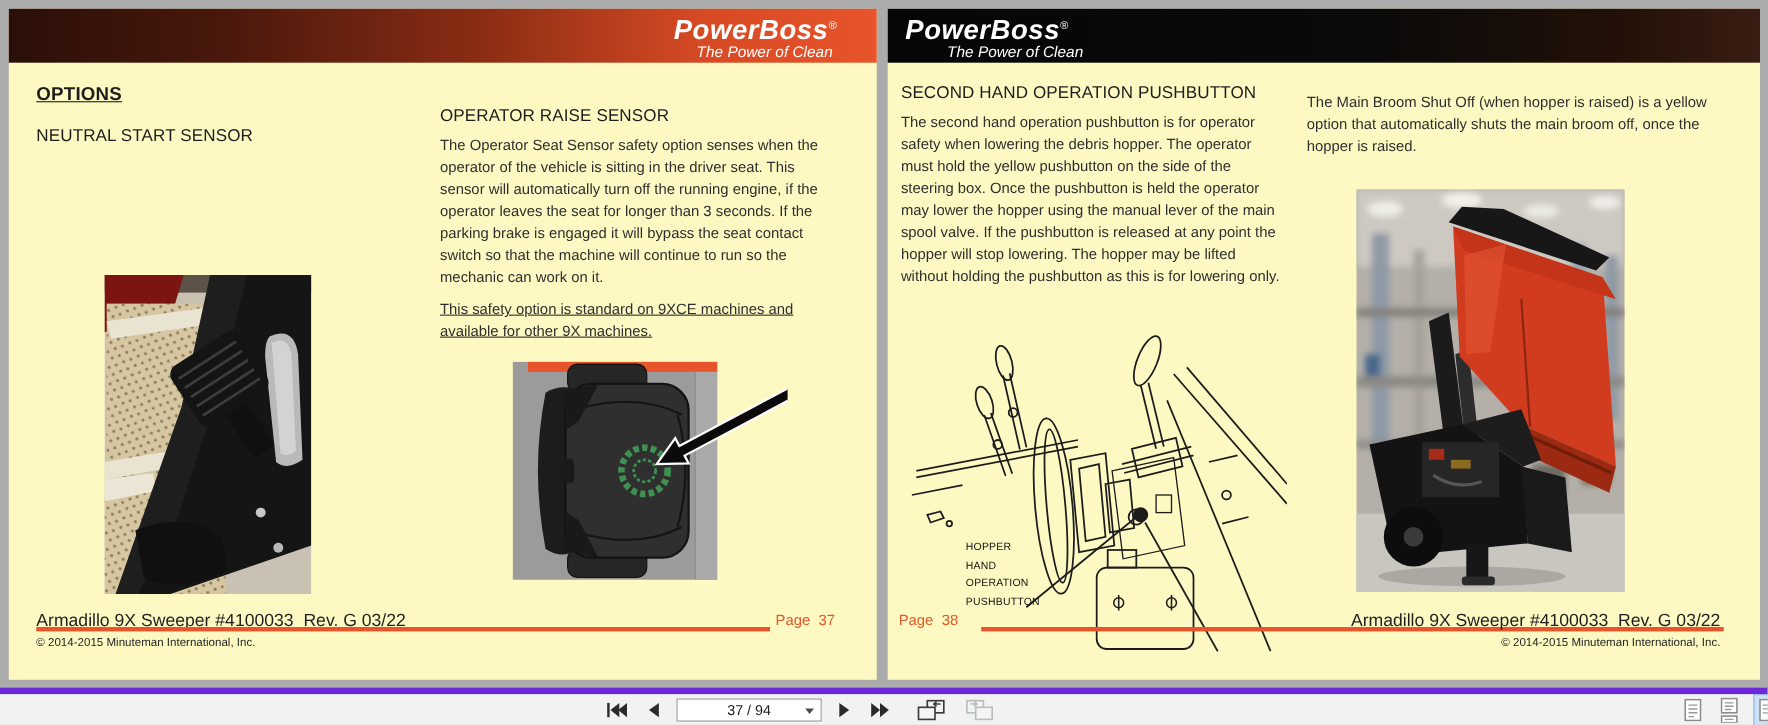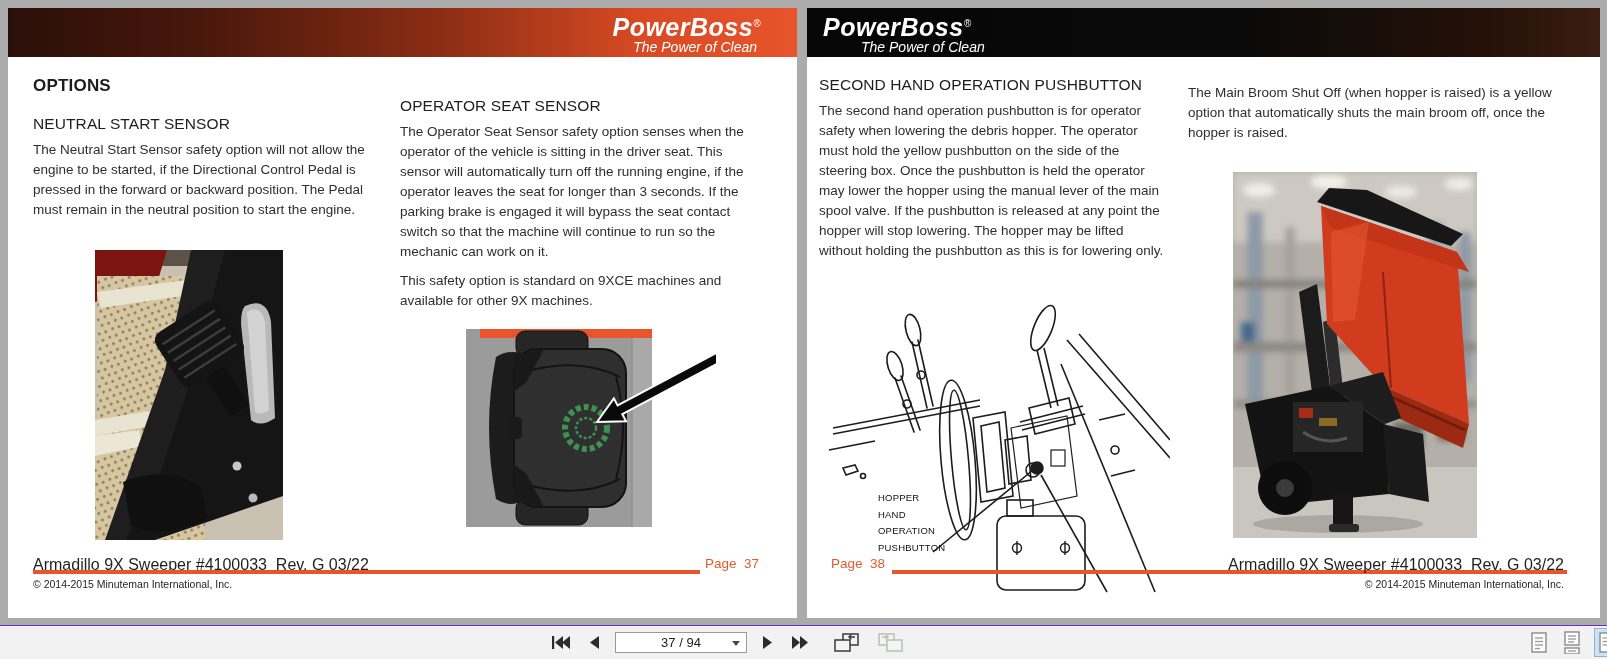--- a/index.html
+++ b/index.html
@@ -1,67 +1,66 @@
 <!DOCTYPE html>
 <html><head>
 <meta charset="utf-8">
 <style>
   * { margin:0; padding:0; box-sizing:border-box; }
   html,body { width:1607px; height:659px; overflow:hidden; }
   body { background:#ababab; font-family:"Liberation Sans", sans-serif; position:relative; }
 
-  .page { position:absolute; top:8px; height:610px; background:#ffffff; }
+  .page { position:absolute; top:8px; height:610px; background:#fef9c3; }
   #page-left  { left:8px;   width:789px; }
   #page-right { left:807px; width:793px; }
 
   .header { position:absolute; left:0; top:0; width:100%; height:49px; display:flex; flex-direction:column; justify-content:center; }
   #page-left  .header { background:linear-gradient(90deg,#2a0f09 0%,#4a180c 25%,#8c2d14 55%,#d74a24 80%,#e8542b 100%); align-items:flex-end; padding-right:36px; }
   #page-right .header { background:linear-gradient(90deg,#060606 0%,#0a0a0a 55%,#241108 85%,#3a1d12 100%); align-items:flex-start; padding-left:16px; }
   .logo { color:#fff; font-style:italic; font-weight:bold; font-size:25px; line-height:25px; letter-spacing:.5px; }
   .logo sup { font-size:10px; font-weight:normal; }
   .tagline { color:#fff; font-style:italic; font-size:14px; line-height:13px; }
   #page-left  .tagline { padding-right:4px; }
   #page-right .tagline { padding-left:38px; }
 
   .col { position:absolute; }
-  .page-title { font-size:17px; font-weight:bold; color:#1d1d1d; letter-spacing:.2px; }
+  .page-title { font-size:17px; font-weight:bold; color:#1d1d1d; letter-spacing:.2px;text-decoration:underline; }
   .sec-head { font-size:15.5px; font-weight:normal; color:#1d1d1d; letter-spacing:.1px; }
   .body-text { font-size:13.5px; line-height:20px; color:#2e2e2e; margin-top:7px; }
-  .body-text + .body-text { margin-top:9px; }
+  .body-text + .body-text { margin-top:9px;text-decoration:underline; }
 
   .footer-doc { position:absolute; font-size:16px; color:#1f1f1f; white-space:pre; }
   .footer-rule { position:absolute; height:4px; background:#e8542b; }
   .footer-page { position:absolute; font-size:13.5px; color:#e05a2b; white-space:pre; }
   .footer-copy { position:absolute; font-size:10.5px; color:#1f1f1f; white-space:pre; }
 
   .img-block { position:absolute; }
   .diagram-label { position:absolute; left:63px; top:190px; font-size:9.5px; line-height:16.5px; color:#111; letter-spacing:.2px; }
 
   
-  .toolbar { position:absolute; left:0; top:625px; width:1607px; height:34px; background:#f1f2f1; border-top:1px solid #6d28d9; }
+  .toolbar { position:absolute; left:0; top:625px; width:1607px; height:34px; background:#f1f2f1; border-top:6px solid #6d28d9; }
   .nav-group { position:absolute; left:548px; top:0; height:100%; display:flex; align-items:center; gap:11px; }
   .tb-btn { background:transparent; border:none; padding:2px 3px; cursor:pointer; display:flex; align-items:center; }
   .page-box { width:132px; height:21px; background:#fff; border:1px solid #9a9a9a; display:flex; align-items:center; justify-content:center; position:relative; font-size:13px; color:#1c1c1c; }
   .page-box .caret { position:absolute; right:6px; top:8px; width:0; height:0; border-left:4px solid transparent; border-right:4px solid transparent; border-top:5px solid #4a4a4a; }
   .layout-group { position:absolute; left:1528px; top:0; height:100%; display:flex; align-items:center; gap:11px; }
   .layout-sel { background:#cfe2f5; border:1px solid #8db4dd; padding:3px 4px; display:flex; gap:2px; align-items:center; }
 </style>
 </head>
 <body>
 
 <div class="page" id="page-left">
   <div class="header">
     <div class="logo"><span>PowerBoss</span><sup>®</sup></div>
     <div class="tagline">The Power of Clean</div>
   </div>
 
   <div class="col" style="left:25px; top:68px; width:348px;">
     <div class="page-title">OPTIONS</div>
     <div class="sec-head" style="margin-top:19px;">NEUTRAL START SENSOR</div>
-    <div class="body-text">The Neutral Start Sensor safety option will not allow the engine to be started, if the Directional Control Pedal is pressed in the forward or backward position. The Pedal must remain in the neutral position to start the engine.</div>
   </div>
 
   <div class="img-block" style="left:87px; top:242px;">
     <svg width="188" height="290" viewBox="0 0 188 290">
       <defs>
         <pattern id="matdots" width="11" height="9" patternUnits="userSpaceOnUse" patternTransform="rotate(18)">
           <rect width="11" height="9" fill="#d6c6a2"></rect>
           <circle cx="2.5" cy="2.5" r="1.4" fill="#8d7c55"></circle>
           <circle cx="8" cy="6.5" r="1.4" fill="#8d7c55"></circle>
         </pattern>
@@ -90,21 +89,21 @@
         </g>
         <rect x="92" y="126" width="22" height="46" fill="#101010"></rect>
       </g>
       <path d="M28,232 q46,-18 78,6 l6,30 q-40,22 -76,8 z" fill="#101010"></path>
       <circle cx="142" cy="216" r="4.5" fill="#c7c7c7"></circle>
       <circle cx="158" cy="248" r="4.5" fill="#b9b9b9"></circle>
     </svg>
   </div>
 
   <div class="col" style="left:392px; top:89px; width:355px;">
-    <div class="sec-head">OPERATOR SEAT SENSOR</div>
+    <div class="sec-head">OPERATOR RAISE SENSOR</div>
     <div class="body-text">The Operator Seat Sensor safety option senses when the operator of the vehicle is sitting in the driver seat. This sensor will automatically turn off the running engine, if the operator leaves the seat for longer than 3 seconds. If the parking brake is engaged it will bypass the seat contact switch so that the machine will continue to run so the mechanic can work on it.</div>
     <div class="body-text">This safety option is standard on 9XCE machines and available for other 9X machines.</div>
   </div>
 
   <div class="img-block" style="left:458px; top:317px;">
     <svg width="250" height="205" viewBox="0 0 250 205">
       <rect x="0" y="4" width="186" height="198" fill="#9b9b9b"></rect>
       <rect x="14" y="4" width="172" height="9" fill="#e8542b"></rect>
       <rect x="166" y="13" width="20" height="189" fill="#a9a9a9"></rect>
       <line x1="166" y1="13" x2="166" y2="202" stroke="#8a8a8a"></line>
@@ -251,21 +250,21 @@
       <rect x="86" y="246" width="18" height="8" fill="#8c6a20"></rect>
       <path d="M70,260 q20,14 44,6" stroke="#555555" stroke-width="3" fill="none"></path>
       <circle cx="52" cy="316" r="27" fill="#0d0d0d"></circle>
         <circle cx="52" cy="316" r="9" fill="#3b3b3b"></circle>
       <rect x="100" y="322" width="20" height="34" fill="#161616"></rect>
       <rect x="96" y="352" width="30" height="8" rx="3" fill="#2a2a2a"></rect>
       <polygon points="150,252 190,262 196,330 156,322" fill="#1a1a1a"></polygon>
     </svg>
   </div>
 
-  <div class="footer-page" style="left:24px; top:548px;">Page  38</div>
+  <div class="footer-page" style="left:10px; top:548px;">Page  38</div>
   <div class="footer-rule" style="left:85px; top:562px; width:675px;"></div>
   <div class="footer-doc" style="right:36px; top:548px;">Armadillo 9X Sweeper #4100033  Rev. G 03/22</div>
   <div class="footer-copy" style="right:36px; top:570px;">© 2014-2015 Minuteman International, Inc.</div>
 </div>
 
 <div class="toolbar">
   <div class="nav-group">
     <button class="tb-btn" title="">
       <svg width="20" height="15" viewBox="0 0 20 15">
         <rect x="1" y="1" width="2.2" height="13" fill="#2b2b2b"></rect>

